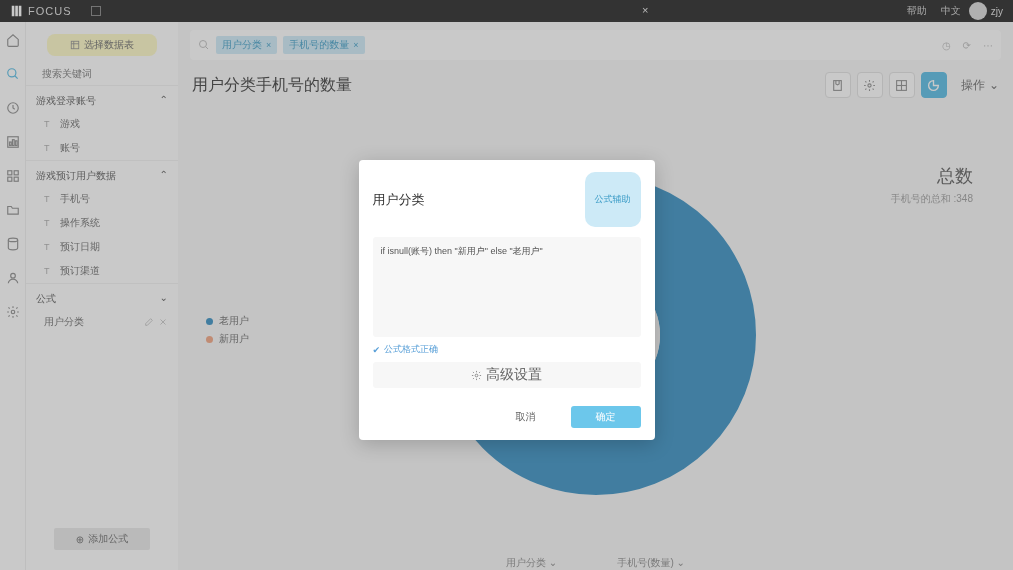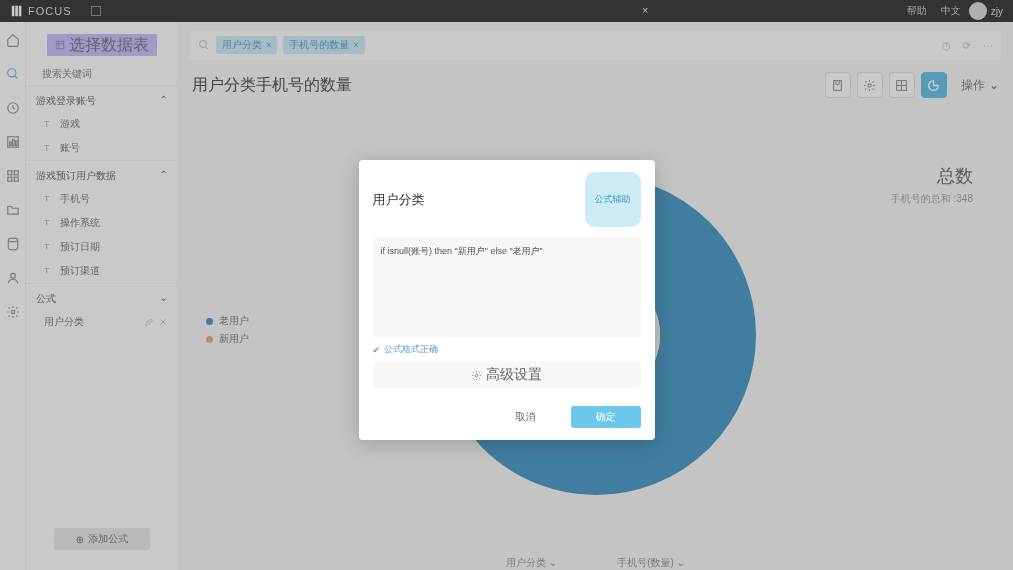--- a/index.html
+++ b/index.html
@@ -15,21 +15,21 @@
 .topbar .user { margin-left: 4px; font-size: 10px; }
 
 
 .shell { display: flex; height: 548px; }
 .railnav { width: 26px; background: #fff; border-right: 1px solid #eee; display: flex; flex-direction: column; align-items: center; padding-top: 10px; gap: 18px; }
 .railnav .ritem { width: 16px; height: 16px; color: #888; cursor: pointer; display:flex; align-items:center; justify-content:center;}
 .railnav .ritem.active { color: #4fb9e3; }
 
 
 .sidepanel { width: 152px; background: #fff; display: flex; flex-direction: column; font-size: 11px; color: #555; }
-.sidepanel .pickbtn { margin: 12px auto 6px; width: 110px; height: 22px; background: #c4b5fd; color: #666; font-size: 16px; display:flex; align-items:center; justify-content:center; gap:4px; cursor:pointer; border-radius:1px;}
+.sidepanel .pickbtn { margin: 12px auto 6px; width: 110px; height: 22px; background: #fef9c3; color: #666; font-size: 10px; display:flex; align-items:center; justify-content:center; gap:4px; cursor:pointer; border-radius:8px;}
 .sidepanel .searchrow { display:flex; align-items:center; padding: 6px 10px; gap:6px; color:#bbb; font-size:10px;}
 .sidepanel .grp { padding: 8px 10px 4px; font-size: 10px; color:#555; font-weight:500; display:flex; justify-content:space-between; cursor:pointer; border-top:1px solid #f2f2f2;}
 .sidepanel .field { padding: 5px 10px 5px 18px; font-size: 10px; color:#666; display:flex; align-items:center; gap:6px; cursor:pointer;}
 .sidepanel .field .ficon{ color:#aaa; font-size:9px; width:10px;}
 .sidepanel .field .actions{ margin-left:auto; display:flex; gap:4px; color:#bbb;}
 .sidepanel .bottom { margin-top:auto; padding: 20px 0; display:flex; justify-content:center;}
 .sidepanel .addf { width:96px; height:22px; background:#e8e8e8; font-size:10px; color:#666; display:flex; align-items:center; justify-content:center; gap:4px; border-radius:2px; cursor:pointer;}
 
 
 .main { flex:1; background:#f7f7f7; display:flex; flex-direction:column; position:relative;}

